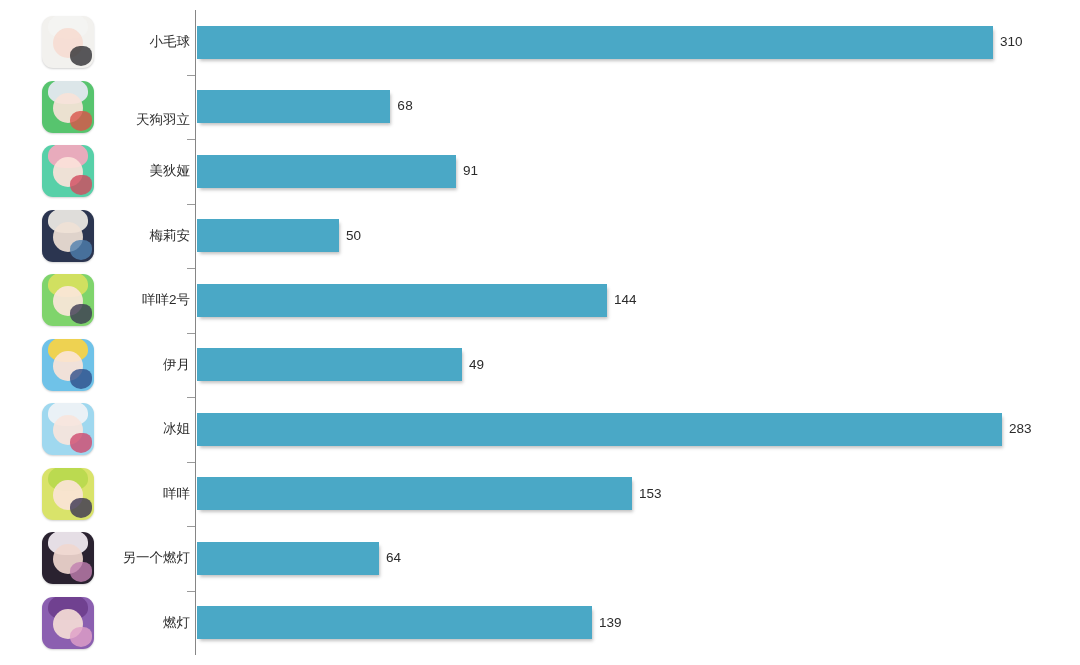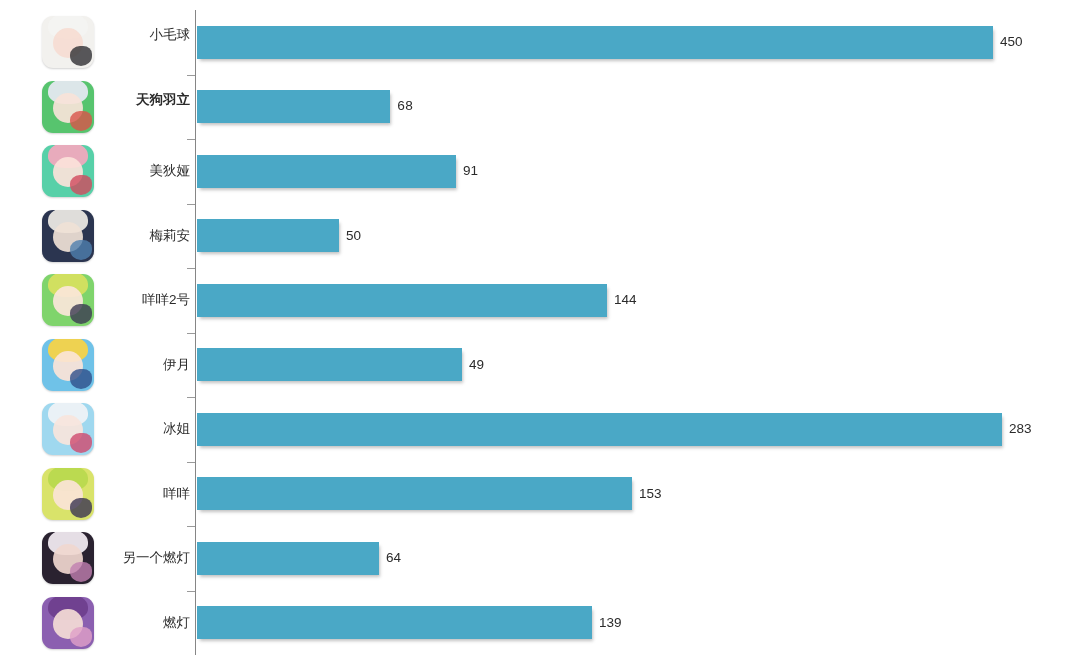--- a/index.html
+++ b/index.html
@@ -193,25 +193,25 @@
       <div class="avatar" style="top: 597px; background: rgb(139, 95, 176);">
         <div class="av-inner">
           <div class="av-hair" style="background: rgb(111, 63, 142);"></div>
           <div class="av-face" style="background: rgb(244, 220, 214);"></div>
           <div class="av-accent" style="background: rgb(224, 160, 200);"></div>
         </div>
       </div>
     </div>
   <div class="plot">
     <div class="axis-line"></div>
-  <div class="cat-label" style="top: 28px;">小毛球</div>
+  <div class="cat-label" style="top: 35px;">小毛球</div>
       <div class="bar" style="top: 26px; width: 796px; background: rgb(74, 168, 198);"></div>
-      <div class="bar-value" style="left: 1000px; top: 35px;">450</div>
+      <div class="bar-value" style="left: 1000px; top: 35px;">310</div>
       <div class="tick" style="top: 75px;"></div>
-      <div class="cat-label" style="top: 93px; font-weight: bold;">天狗羽立</div>
+      <div class="cat-label" style="top: 113px;">天狗羽立</div>
       <div class="bar" style="top: 90px; width: 193px; background: rgb(74, 168, 198);"></div>
       <div class="bar-value" style="left: 397px; top: 100px; font-family: Liberation Mono, monospace;">68</div>
       <div class="tick" style="top: 139px;"></div>
       <div class="cat-label" style="top: 164px;">美狄娅</div>
       <div class="bar" style="top: 155px; width: 259px; background: rgb(74, 168, 198);"></div>
       <div class="bar-value" style="left: 463px; top: 164px; text-align: right;">91</div>
       <div class="tick" style="top: 204px;"></div>
       <div class="cat-label" style="top: 229px; padding-left: 44px;">梅莉安</div>
       <div class="bar" style="top: 219px; width: 142px; background: rgb(74, 168, 198);"></div>
       <div class="bar-value" style="left: 346px; top: 229px;">50</div>

